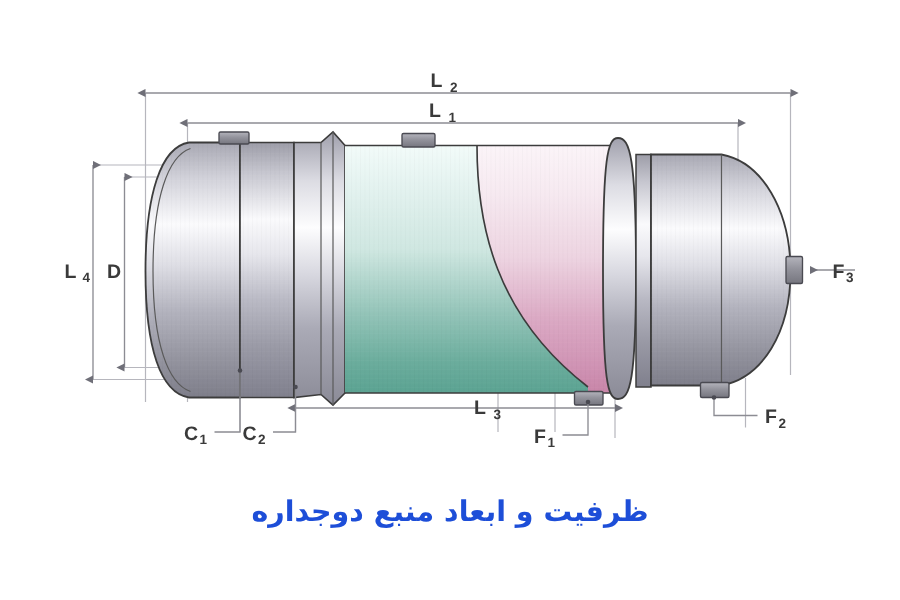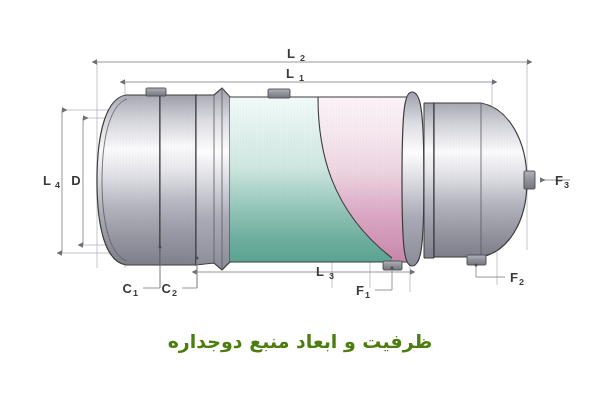--- a/index.html
+++ b/index.html
@@ -29,21 +29,21 @@
   .caption {
     position: absolute;
     left: 0;
     top: 330px;
     width: 600px;
     text-align: center;
     direction: rtl;
     font-family: "DejaVu Sans", sans-serif;
     font-size: 19px;
     font-weight: bold;
-    color: #4d7c0f;
+    color: #1d4ed8;
     letter-spacing: 0px;
   }
   text.dim {
     font-family: "Liberation Sans", sans-serif;
     font-size: 13px;
     font-weight: bold;
     fill: #3a3a3a;
   }
   text.sub {
     font-family: "Liberation Sans", sans-serif;

